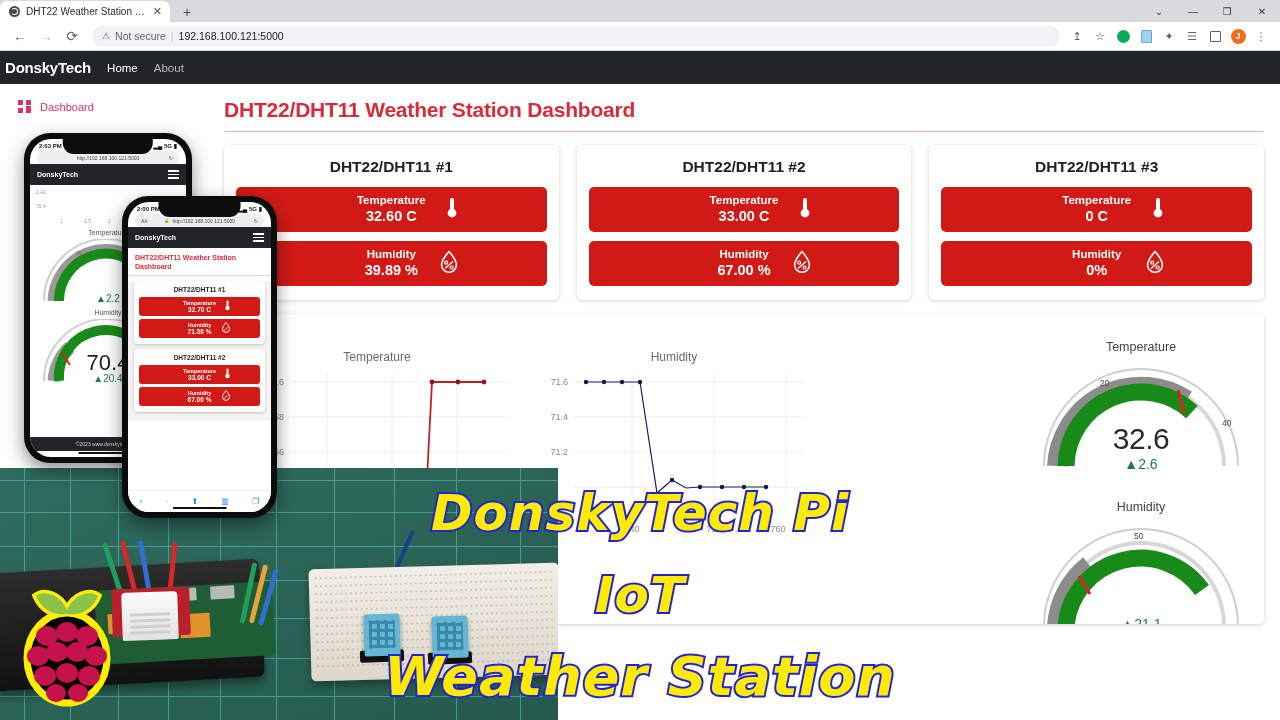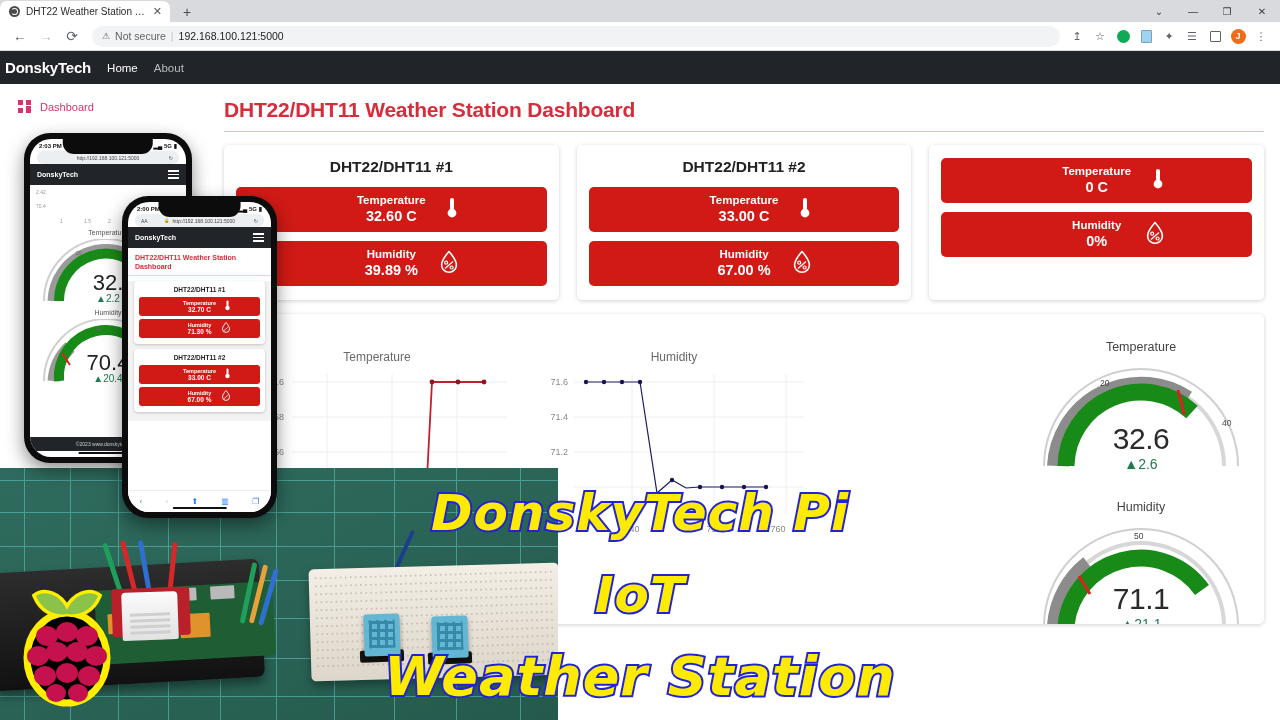--- a/index.html
+++ b/index.html
@@ -423,20 +423,21 @@
                   <path d="M10 1 C10 1 2.6 9.5 2.6 14.4 A7.4 7.4 0 0 0 17.4 14.4 C17.4 9.5 10 1 10 1 Z" fill="none" stroke="#fff" stroke-width="1.6"></path>
                   <circle cx="7.2" cy="12.2" r="1.5" fill="none" stroke="#fff" stroke-width="1.2"></circle>
                   <circle cx="12.6" cy="17" r="1.5" fill="none" stroke="#fff" stroke-width="1.2"></circle>
                   <line x1="6" y1="18" x2="14" y2="11" stroke="#fff" stroke-width="1.3"></line>
                 </svg>
             </span>
           </div>
         </div>
 
         <div class="card">
+          <div class="card-title">DHT22/DHT11 #3</div>
           <div class="metric">
             <span class="metric-label">Temperature</span>
             <span class="metric-value">0 C</span>
             <span class="metric-icon">
               <svg width="14" height="22" viewBox="0 0 14 22">
                   <rect x="5" y="1" width="4" height="12" rx="2" fill="#fff"></rect>
                   <circle cx="7" cy="16" r="4.4" fill="#fff"></circle>
                 </svg>
             </span>
           </div>
@@ -528,21 +529,20 @@
           <div class="gauge-title">Humidity</div>
           <div class="gauge-wrap">
             <svg width="230" height="118" viewBox="0 0 230 118">
               <path d="M18 112 A97 97 0 0 1 212 112" fill="none" stroke="#cfcfcf" stroke-width="2"></path>
               <path d="M32 112 A83 83 0 0 1 198 112" fill="none" stroke="#d7d7d7" stroke-width="4"></path>
               <path d="M32 112 A83 83 0 0 1 64 52" fill="none" stroke="#8c8c8c" stroke-width="22"></path>
               <path d="M40 112 A75 75 0 0 1 176 76" fill="none" stroke="#188a18" stroke-width="17"></path>
               <line x1="53" y1="62" x2="64" y2="80" stroke="#e02020" stroke-width="3"></line>
               <text x="108" y="25" font-size="8.5" fill="#444" font-family="Liberation Sans, sans-serif">50</text>
             </svg>
-            <div class="gauge-val">71.1</div>
             <div class="gauge-delta">▲21.1</div>
           </div>
         </div>
 
       </div>
     </div>
   </div>
 
   <div class="photo">
     <div class="cut-grid">
@@ -1228,21 +1228,20 @@
         <div style="position:absolute;left:78px;top:33px;font-size:5px;color:#999">2</div>
 
         <div style="position:absolute;width:100%;text-align:center;top:44px;font-size:7px;color:#555">Temperature</div>
         <svg width="160" height="66" viewBox="0 0 160 66" style="position:absolute;left:2px;top:54px">
           <path d="M12 62 A62 62 0 0 1 136 62" fill="none" stroke="#cfcfcf" stroke-width="2"></path>
           <path d="M22 62 A52 52 0 0 1 126 62" fill="none" stroke="#d7d7d7" stroke-width="3"></path>
           <path d="M22 62 A52 52 0 0 1 110 26" fill="none" stroke="#9a9a9a" stroke-width="13"></path>
           <path d="M27 62 A47 47 0 0 1 112 34" fill="none" stroke="#188a18" stroke-width="10"></path>
           <text x="44" y="16" font-size="5" fill="#666" font-family="Liberation Sans, sans-serif">20</text>
         </svg>
-        <div style="position:absolute;left:0;width:100%;text-align:center;top:85px;font-size:22px;color:#222">32.</div>
         <div style="position:absolute;left:0;width:100%;text-align:center;top:108px;font-size:10px;color:#1d7a4c">▲2.2</div>
 
         <div style="position:absolute;width:100%;text-align:center;top:124px;font-size:7px;color:#555">Humidity</div>
         <svg width="160" height="66" viewBox="0 0 160 66" style="position:absolute;left:2px;top:134px">
           <path d="M12 62 A62 62 0 0 1 136 62" fill="none" stroke="#cfcfcf" stroke-width="2"></path>
           <path d="M22 62 A52 52 0 0 1 126 62" fill="none" stroke="#d7d7d7" stroke-width="3"></path>
           <path d="M22 62 A52 52 0 0 1 38 28" fill="none" stroke="#9a9a9a" stroke-width="13"></path>
           <path d="M27 62 A47 47 0 0 1 118 42" fill="none" stroke="#188a18" stroke-width="10"></path>
           <line x1="30" y1="34" x2="38" y2="46" stroke="#e02020" stroke-width="2"></line>
           <text x="64" y="12" font-size="5" fill="#666" font-family="Liberation Sans, sans-serif">50</text>

